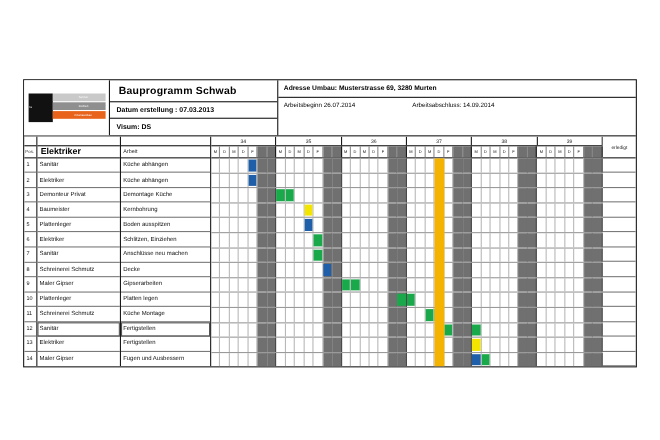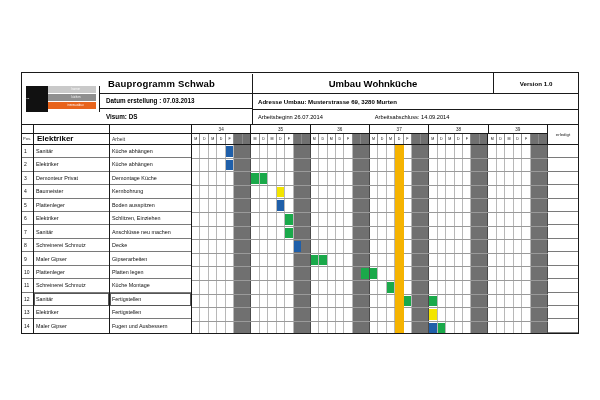--- a/index.html
+++ b/index.html
@@ -14,21 +14,21 @@
   }
   #doc{
     position:absolute;left:21px;top:72px;width:558px;height:262px;
     border:1px solid #1a1a1a;
     background:#ffffff;
     box-sizing:border-box;
     display:flex;flex-direction:column;
   }
 
   
-  .hdr{display:flex;flex:0 0 auto;border-bottom:1px solid #1a1a1a;align-items:center;}
+  .hdr{display:flex;flex:0 0 auto;border-bottom:1px solid #1a1a1a;}
   .hdr-logo{
     width:77px;flex:0 0 77px;border-right:1px solid #1a1a1a;
     display:flex;align-items:center;justify-content:center;
     background:#ffffff;
   }
   .logo-box{width:70px;height:26px;position:relative;}
   .logo-dark{position:absolute;left:0;top:0;width:22px;height:26px;background:#111111;}
   .logo-bar{position:absolute;left:22px;height:7px;}
   .logo-b1{top:0px;width:48px;background:#c9c9c9;}
   .logo-b2{top:8px;width:48px;background:#8f8f8f;}
@@ -126,24 +126,20 @@
         </div>
       </div>
 
       <div class="hdr-mid">
         <div class="hr-row h-title">Bauprogramm  Schwab</div>
         <div class="hr-row h-sub">Datum erstellung :   07.03.2013</div>
         <div class="hr-row h-sub">Visum: DS</div>
       </div>
 
       <div class="hdr-right">
-        <div class="hr-top">
-          <div class="hr-top-name">Umbau Wohnküche</div>
-          <div class="hr-top-ver">Version 1.0</div>
-        </div>
         <div class="hr-addr">Adresse Umbau: Musterstrasse 69, 3280 Murten</div>
         <div class="hr-dates">
           <span class="d1">Arbeitsbeginn 26.07.2014</span>
           <span class="d2">Arbeitsabschluss: 14.09.2014</span>
         </div>
       </div>
     </div>
 
     <div class="tbl">
 

